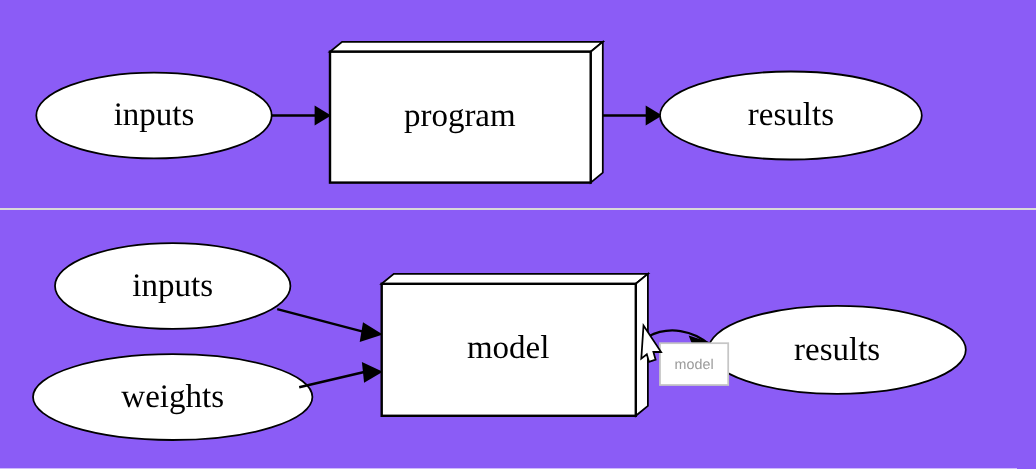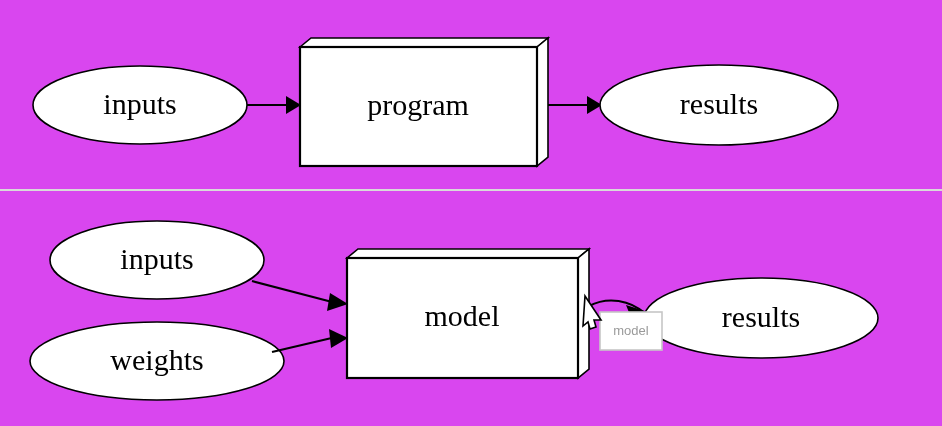--- a/index.html
+++ b/index.html
@@ -10,21 +10,21 @@
   body {
     width: 942px;
     height: 426px;
     font-family: "Liberation Serif", "DejaVu Serif", serif;
     overflow: hidden;
   }
   #canvas {
     position: relative;
     width: 942px;
     height: 426px;
-    background: #d946ef;
+    background: #8b5cf6;
   }
   svg.diagram {
     position: absolute;
     left: 0;
     top: 0;
     width: 942px;
     height: 426px;
     display: block;
   }
   .node-label {

